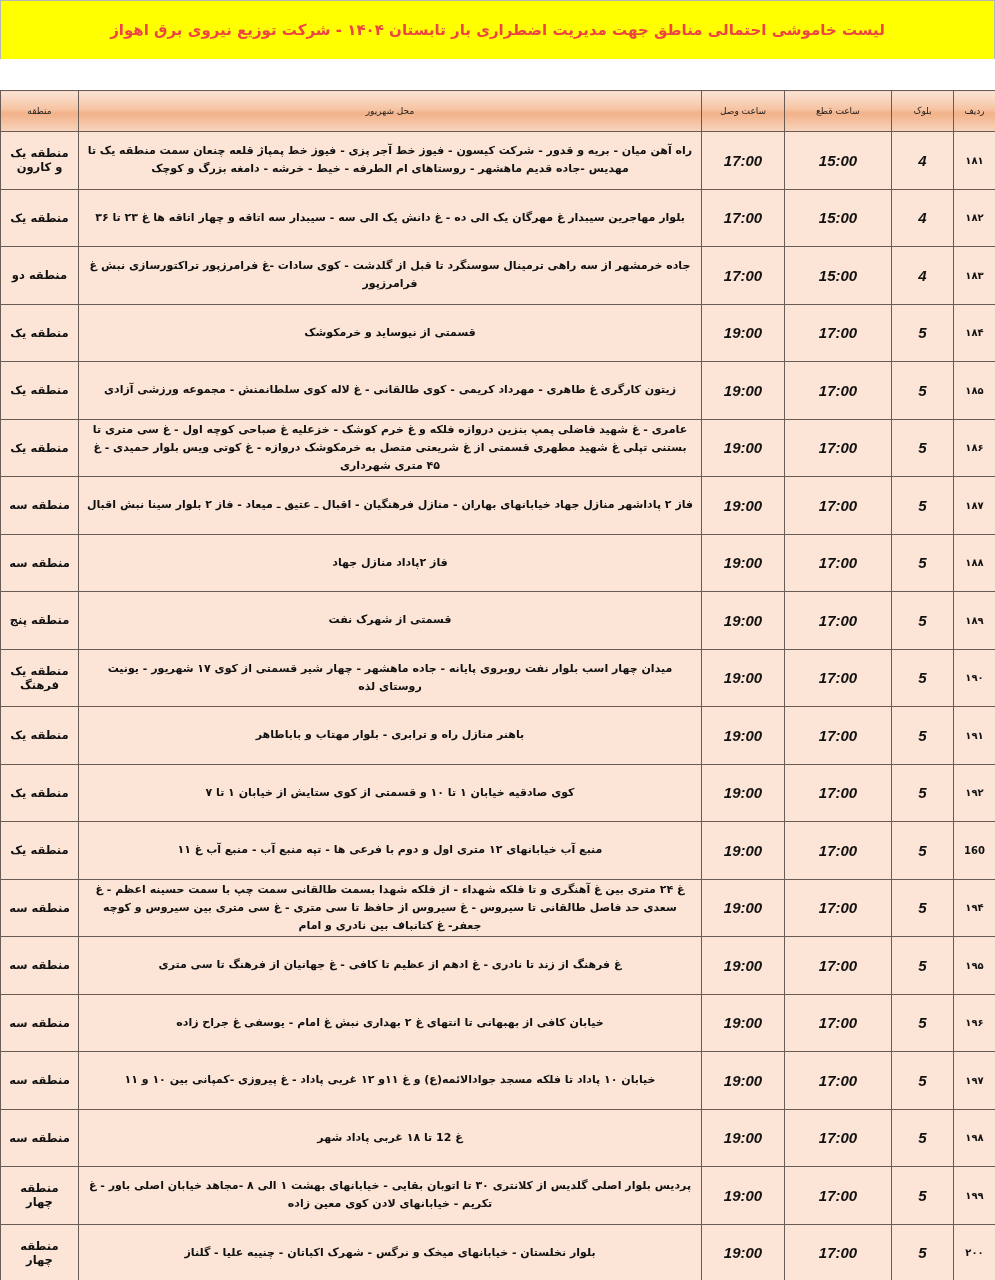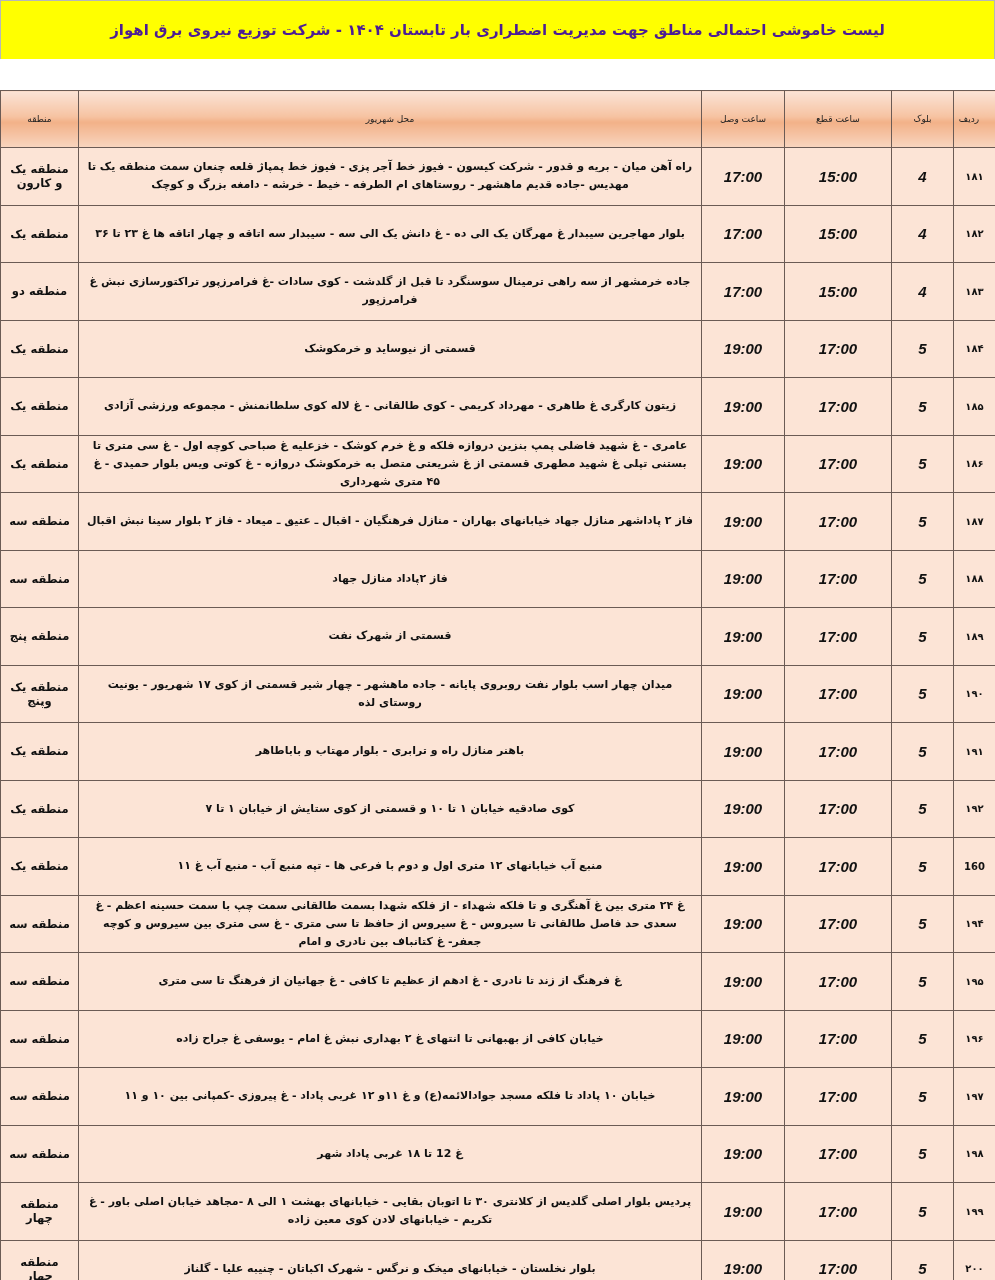--- a/index.html
+++ b/index.html
@@ -3,38 +3,38 @@
   <meta charset="utf-8">
   <style>
     html, body { margin: 0; padding: 0; background: #ffffff; }
     body { width: 995px; height: 1280px; overflow: hidden; font-family: "DejaVu Sans", sans-serif; }
     .sheet { position: relative; width: 995px; height: 1280px; background: #ffffff; }
     .title-bar {
       position: absolute; left: 0; top: 0; width: 993px; height: 58px;
       background: #ffff00; border: 1px solid #b7b7b7; border-bottom: none;
       display: flex; align-items: center; justify-content: center;
       direction: rtl;
-      font-weight: bold; font-size: 15px; color: #4c1d95;
+      font-weight: bold; font-size: 15px; color: #ef4444;
     }
     .date-bar {
       position: absolute; left: 0; top: 59px; width: 995px; height: 31px;
       background: #ff0000;
       display: flex; align-items: center; justify-content: center;
       font-family: "Liberation Sans", sans-serif; font-weight: bold; font-size: 21px; color: #1a1a1a;
     }
     table.grid {
       position: absolute; left: 0; top: 90px;
       width: 995px; border-collapse: collapse; table-layout: fixed;
       direction: rtl;
     }
     table.grid th {
       height: 24px; font-size: 9px; font-weight: normal; color: #222;
       background: linear-gradient(to bottom, #fbe3d6 0%, #f6c3a2 45%, #f2b188 55%, #f8d5bf 100%);
       border: 1.5px solid #6b5b55;
-      text-align: center; padding: 16px;
+      text-align: center; padding: 8px;
     }
     table.grid td {
       height: 56.5px; background: #fce4d6; border: 1.5px solid #6b5b55;
       text-align: center; vertical-align: middle; padding: 0 6px;
       color: #111;
     }
     td.c-row { font-size: 10px; font-weight: bold; margin-top: 28px; }
     td.c-block, td.c-time { font-family: "Liberation Sans", sans-serif; font-weight: bold; font-size: 15px; font-style: italic; }
     td.c-loc { font-size: 11px; font-weight: bold; line-height: 18px; }
     td.c-region { font-size: 11.5px; font-weight: bold; padding: 0 3px; }
@@ -136,21 +136,21 @@
           <td class="c-time">19:00</td>
           <td class="c-loc">قسمتی از شهرک نفت</td>
           <td class="c-region">منطقه پنج</td>
         </tr>
         <tr>
           <td class="c-row">۱۹۰</td>
           <td class="c-block">5</td>
           <td class="c-time">17:00</td>
           <td class="c-time">19:00</td>
           <td class="c-loc">میدان چهار اسب بلوار نفت روبروی پایانه - جاده ماهشهر - چهار شیر قسمتی از کوی ۱۷ شهریور - یونیت روستای لذه</td>
-          <td class="c-region">منطقه یک وپنج</td>
+          <td class="c-region">منطقه یک فرهنگ</td>
         </tr>
         <tr>
           <td class="c-row">۱۹۱</td>
           <td class="c-block">5</td>
           <td class="c-time">17:00</td>
           <td class="c-time">19:00</td>
           <td class="c-loc">باهنر منازل راه و ترابری - بلوار مهتاب و باباطاهر</td>
           <td class="c-region">منطقه یک</td>
         </tr>
         <tr>

